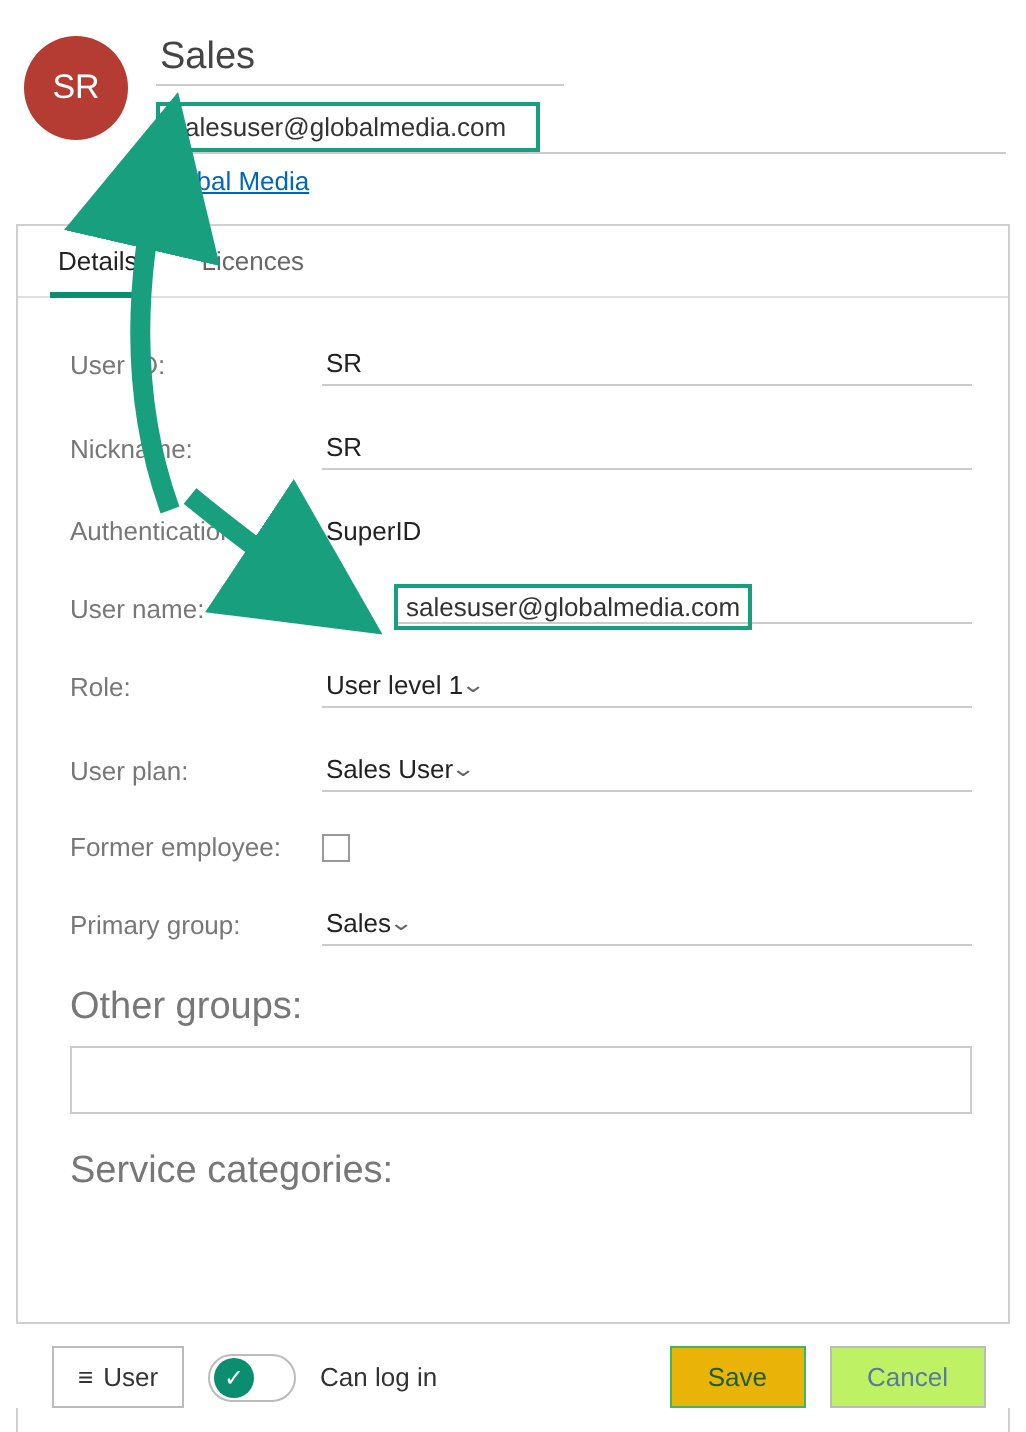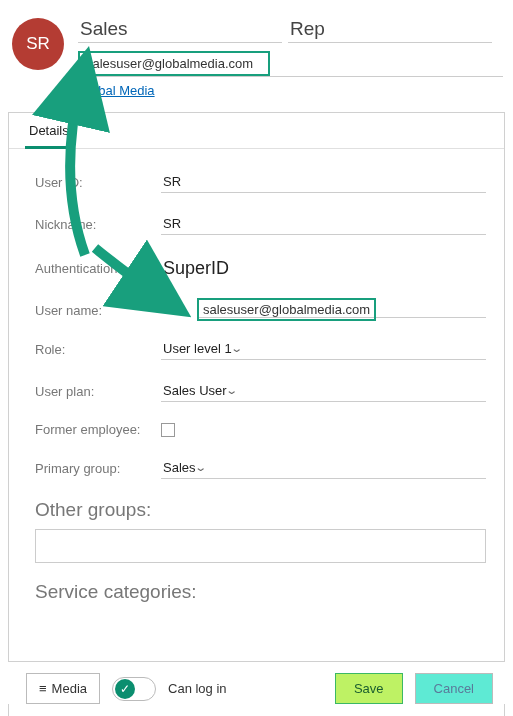--- a/index.html
+++ b/index.html
@@ -116,21 +116,21 @@
     border: none;
     border-bottom: 1px solid #ccc;
     font-size: 13px;
     padding: 3px 2px;
     color: #222;
     background: transparent;
     position: relative;
   }
   .field-static {
     flex: 1;
-    font-size: 18px;
+    font-size: 13px;
     padding: 3px 2px;
     color: #222;
   }
   .field-select {
     flex: 1;
     border-bottom: 1px solid #ccc;
     font-size: 13px;
     padding: 3px 2px;
     color: #222;
     display: flex;
@@ -208,24 +208,24 @@
     top: 1px; left: 2px;
     display: flex; align-items: center; justify-content: center;
     color: #fff; font-size: 12px;
   }
   .toggle-label { font-size: 13px; color: #333; margin-right:auto; }
   .btn {
     border: 1px solid #bbb;
     padding: 7px 18px;
     font-size: 13px;
     cursor: pointer;
-    background: #5eead4;
+    background: #bef264;
   }
   .btn.save {
-    background: #bef264;
+    background: #eab308;
     border-color: #3bb864;
     color: #1b5e2f;
     font-weight: 500;
   }
   .btn.cancel { color: #5a7a9a; }
 
   
   svg.arrows {
     position: absolute;
     left: 0; top: 0;
@@ -235,32 +235,32 @@
   }
 </style>
 </head>
 <body>
 
 <div class="header">
   <div class="avatar">SR</div>
   <div class="header-main">
     <div class="name-row">
       <input class="first" value="Sales" style="">
-      <input class="last" value="Rep" style="">
     </div>
     <div class="email-head-wrap">
       <span class="email-out">salesuser@globalmedia.com</span>
     </div>
     <a class="company-link">Global Media</a>
   </div>
 </div>
 
 <div class="panel">
   <div class="tabs">
     <div class="tab active">Details</div>
+    <div class="tab">Licences</div>
   </div>
   <div class="scroll-area">
 
     <div class="field">
       <div class="field-label">User ID:</div>
       <input class="field-input" value="SR" style="">
     </div>
 
     <div class="field">
       <div class="field-label">Nickname:</div>
@@ -314,21 +314,21 @@
     <div class="multiselect"></div>
 
     <div class="section-label">Service categories:</div>
 
   </div>
 </div>
 
 <div class="footer">
   <button class="task-btn">
     <span>≡</span>
-    <span>Media</span>
+    <span>User</span>
   </button>
   <div class="toggle">
     <div class="toggle-knob">✓</div>
   </div>
   <span class="toggle-label">Can log in</span>
   <button class="btn save">Save</button>
   <button class="btn cancel">Cancel</button>
 </div>
 
 <svg class="arrows">

